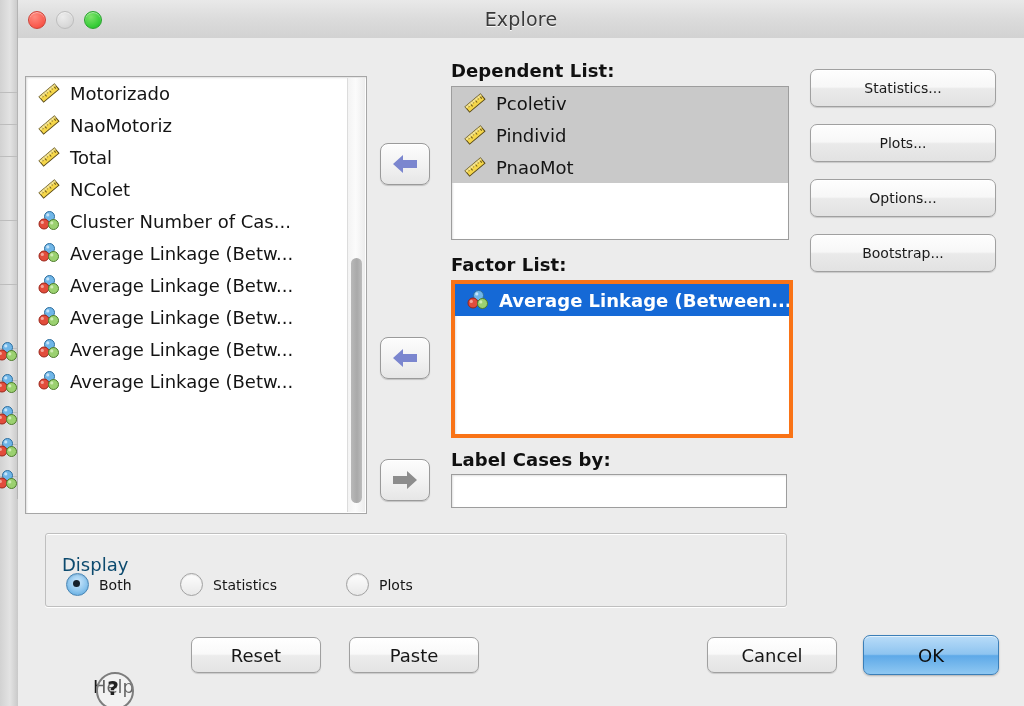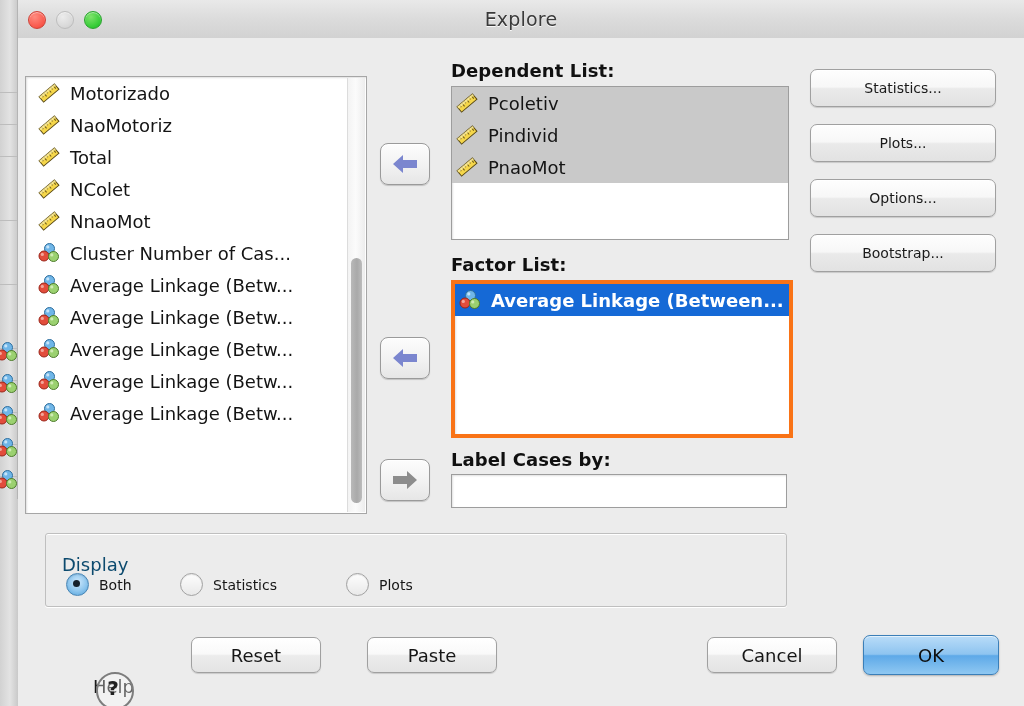--- a/index.html
+++ b/index.html
@@ -102,21 +102,21 @@
     letter-spacing: .1px;
   }
   .tgtlist {
     position: absolute; background: #ffffff;
     border: 1px solid #9d9d9d;
     box-shadow: inset 1px 1px 2px rgba(0,0,0,.12);
     overflow: hidden;
   }
   .tgtlist.focused { border: 4px solid #f97316; font-weight: bold; }
   .row {
-    display: flex; align-items: center; height: 32px; padding-left: 4px;
+    display: flex; align-items: center; height: 32px; padding-left: 12px;
     font-size: 18px; color: #141414; white-space: nowrap; text-align: right;
   }
   .row .lbl { margin-left: 10px; }
   .row.sel-gray { background: #c9c9c9; }
   .row.sel-blue { background: #1569d6; color: #ffffff; }
 
   .textfield {
     position: absolute; background: #ffffff;
     border: 1px solid #9d9d9d;
     box-shadow: inset 1px 1px 2px rgba(0,0,0,.12);
@@ -311,32 +311,20 @@
                   <path d="M4 7.5 v3 M7 7.5 v4.5 M10 7.5 v3 M13 7.5 v4.5 M16 7.5 v3 M19 7.5 v4.5" stroke="#6b591b" stroke-width="1"></path>
                   <rect x="1" y="7.5" width="20" height="2.2" fill="#fdf0a6" opacity=".75"></rect>
                 </g>
               </svg>
             </span>
             <span class="lbl">NColet</span>
           </div>
           <div class="var-row">
             <span class="ico">
               <svg width="22" height="22" viewBox="0 0 22 22">
-                <g transform="rotate(-40 11 11)">
-                  <rect x="1" y="7.5" width="20" height="7" fill="#f5d64a" stroke="#5a4a14" stroke-width="1"></rect>
-                  <path d="M4 7.5 v3 M7 7.5 v4.5 M10 7.5 v3 M13 7.5 v4.5 M16 7.5 v3 M19 7.5 v4.5" stroke="#6b591b" stroke-width="1"></path>
-                  <rect x="1" y="7.5" width="20" height="2.2" fill="#fdf0a6" opacity=".75"></rect>
-                </g>
-              </svg>
-            </span>
-            <span class="lbl">NnaoMot</span>
-          </div>
-          <div class="var-row">
-            <span class="ico">
-              <svg width="22" height="22" viewBox="0 0 22 22">
                 <circle cx="11.5" cy="6.5" r="5" fill="#6fb6e8" stroke="#2f6f9e" stroke-width="1"></circle>
                 <circle cx="9.8" cy="4.9" r="1.6" fill="#d6ecfb" opacity=".85"></circle>
                 <circle cx="6" cy="14" r="5" fill="#e24d3c" stroke="#9b2418" stroke-width="1"></circle>
                 <circle cx="4.3" cy="12.4" r="1.6" fill="#f8bdb3" opacity=".8"></circle>
                 <circle cx="15.5" cy="14.5" r="5" fill="#9bd170" stroke="#4d7c2c" stroke-width="1"></circle>
                 <circle cx="13.8" cy="12.9" r="1.6" fill="#dcf1c6" opacity=".8"></circle>
               </svg>
             </span>
             <span class="lbl">Cluster Number of Cas...</span>
           </div>
@@ -513,18 +501,18 @@
       <span class="radio"></span>
       <span class="rl">Plots</span>
     </div>
 
     <div class="helplink">Help</div>
     <div class="help-cursor">
       <span>?</span>
     </div>
 
     <div class="btmbtn" style="left:173px; top:599px; width:128px;">Reset</div>
-    <div class="btmbtn" style="left:331px; top:599px; width:128px;margin-left:18px;">Paste</div>
+    <div class="btmbtn" style="left:331px; top:599px; width:128px;">Paste</div>
     <div class="btmbtn" style="left:689px; top:599px; width:128px;">Cancel</div>
     <div class="btmbtn default" style="left:845px; top:597px; width:134px; height:38px;">OK</div>
 
   </div>
 </div>
 
 </body></html>

